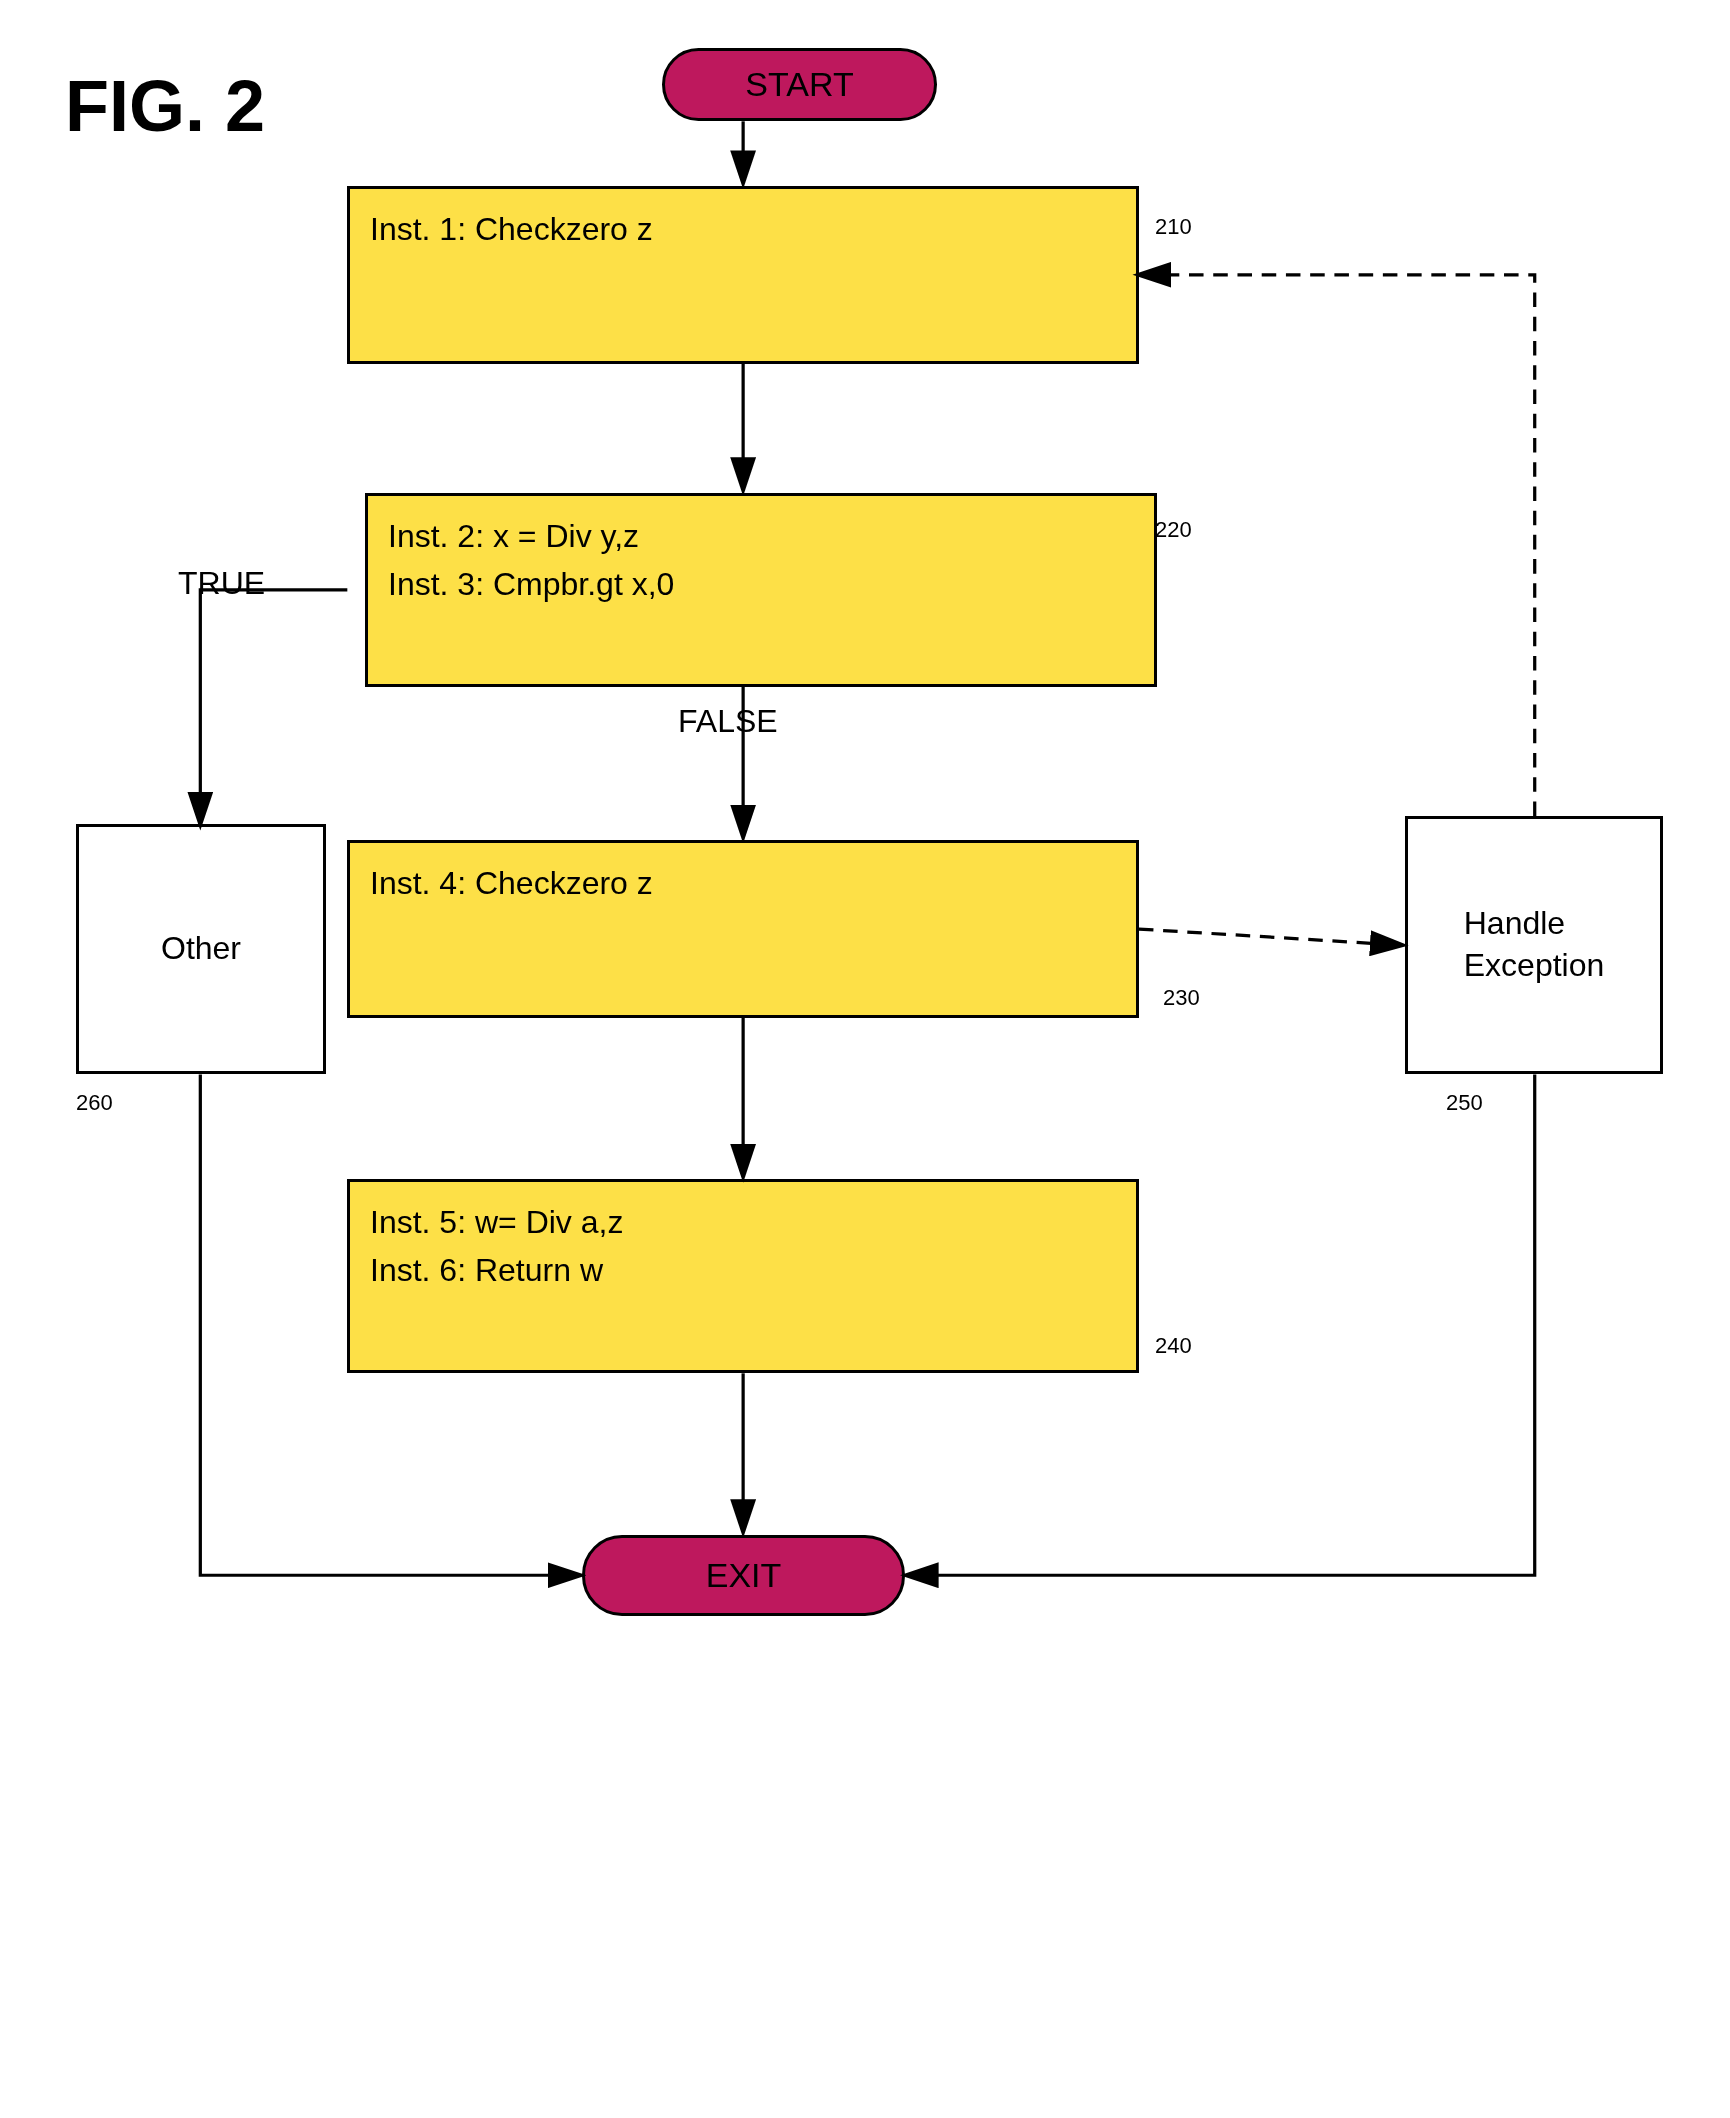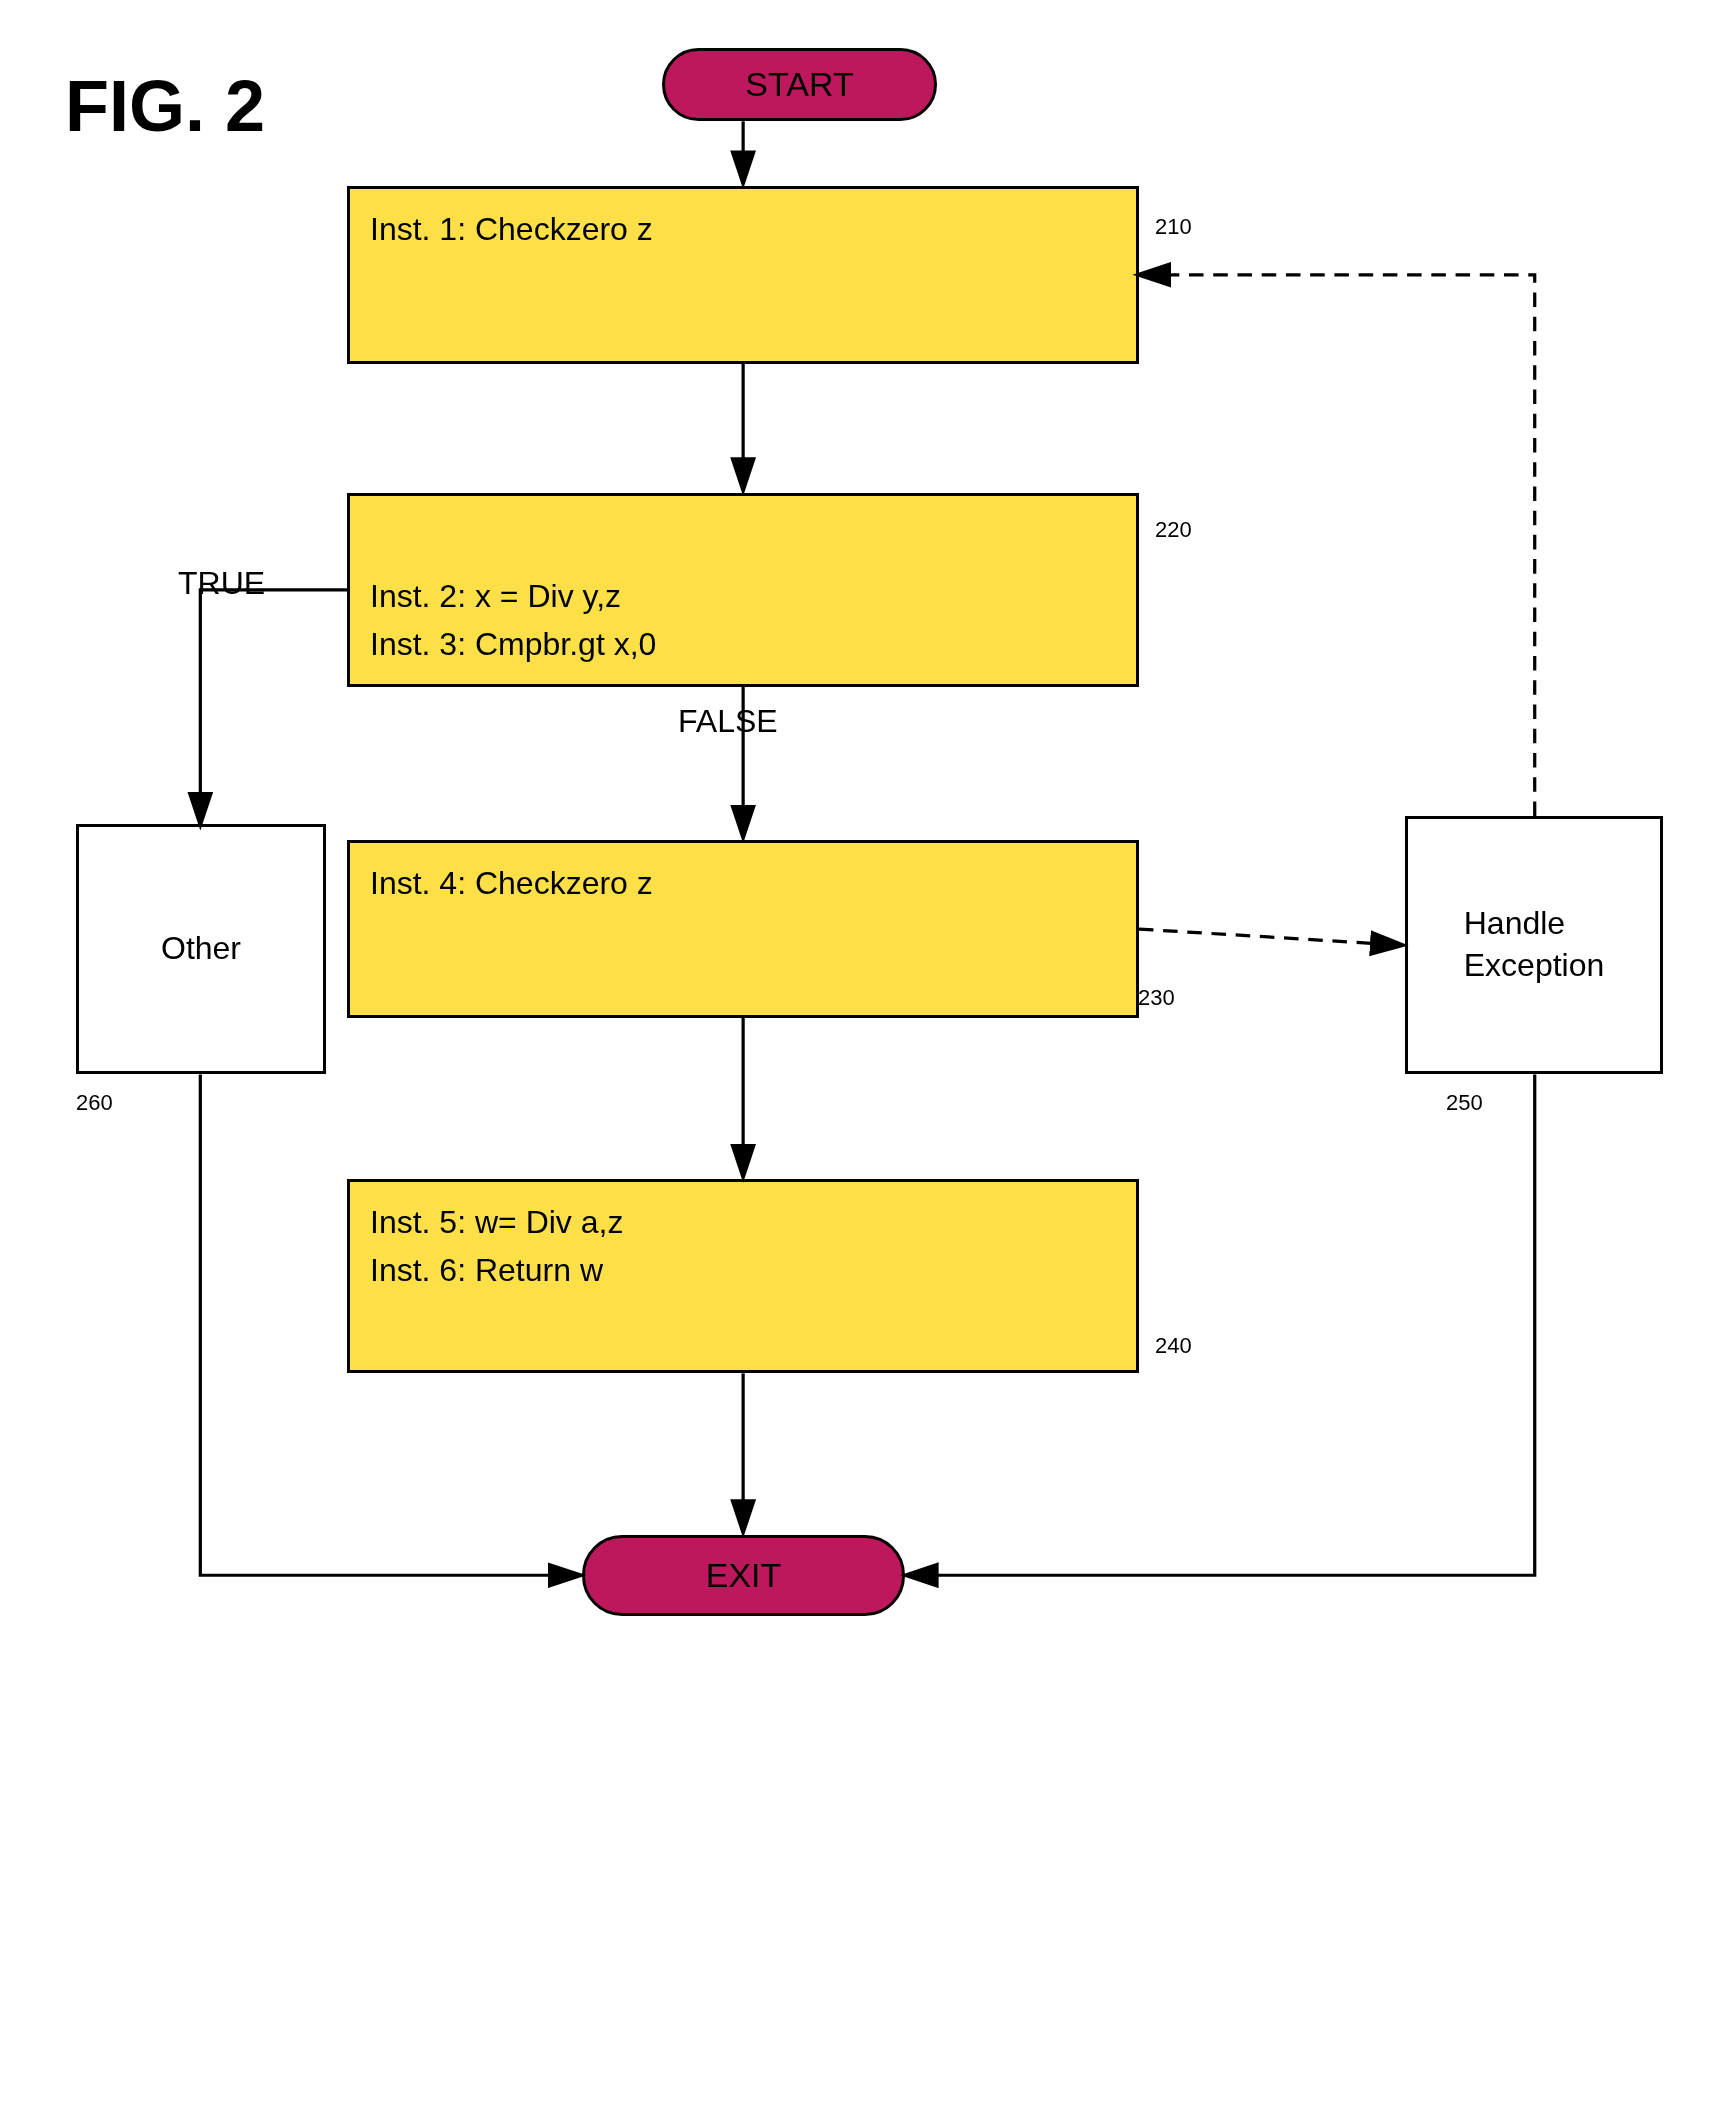--- a/index.html
+++ b/index.html
@@ -87,21 +87,21 @@
 
 <div class="rounded-rect" style="left:662px; top:48px; width:275px; height:73px;">
   <span>START</span>
 </div>
 
 <div class="rect" style="left:347px; top:186px; width:792px; height:178px;">
   <span>Inst. 1: Checkzero z</span>
 </div>
 <div class="ref-number" style="left:1155px; top:214px;">210</div>
 
-<div class="rect" style="left:347px; top:493px; width:792px; height:194px;align-items:flex-end;">
+<div class="rect" style="left:365px; top:493px; width:792px; height:194px;">
   <span style="white-space:pre-line;">Inst. 2: x = Div y,z
 Inst. 3: Cmpbr.gt x,0</span>
 </div>
 <div class="ref-number" style="left:1155px; top:517px;">220</div>
 
 <div class="label-text" style="left:178px; top:565px;">TRUE</div>
 
 <div class="small-rect" style="left:76px; top:824px; width:250px; height:250px;">
   <span>Other</span>
 </div>
@@ -111,21 +111,21 @@
 
 <div class="small-rect" style="left:1405px; top:816px; width:258px; height:258px;">
   <span style="white-space:pre-line; text-align:left;">Handle
 Exception</span>
 </div>
 <div class="ref-number" style="left:1446px; top:1090px;">250</div>
 
 <div class="rect" style="left:347px; top:840px; width:792px; height:178px;">
   <span>Inst. 4: Checkzero z</span>
 </div>
-<div class="ref-number" style="left:1138px; top:985px;">230</div>
+<div class="ref-number" style="left:1163px; top:985px;">230</div>
 
 <div class="rect" style="left:347px; top:1179px; width:792px; height:194px;">
   <span style="white-space:pre-line;">Inst. 5: w= Div a,z
 Inst. 6: Return w</span>
 </div>
 <div class="ref-number" style="left:1155px; top:1333px;">240</div>
 
 <div class="rounded-rect" style="left:582px; top:1535px; width:323px; height:81px;">
   <span>EXIT</span>
 </div>

